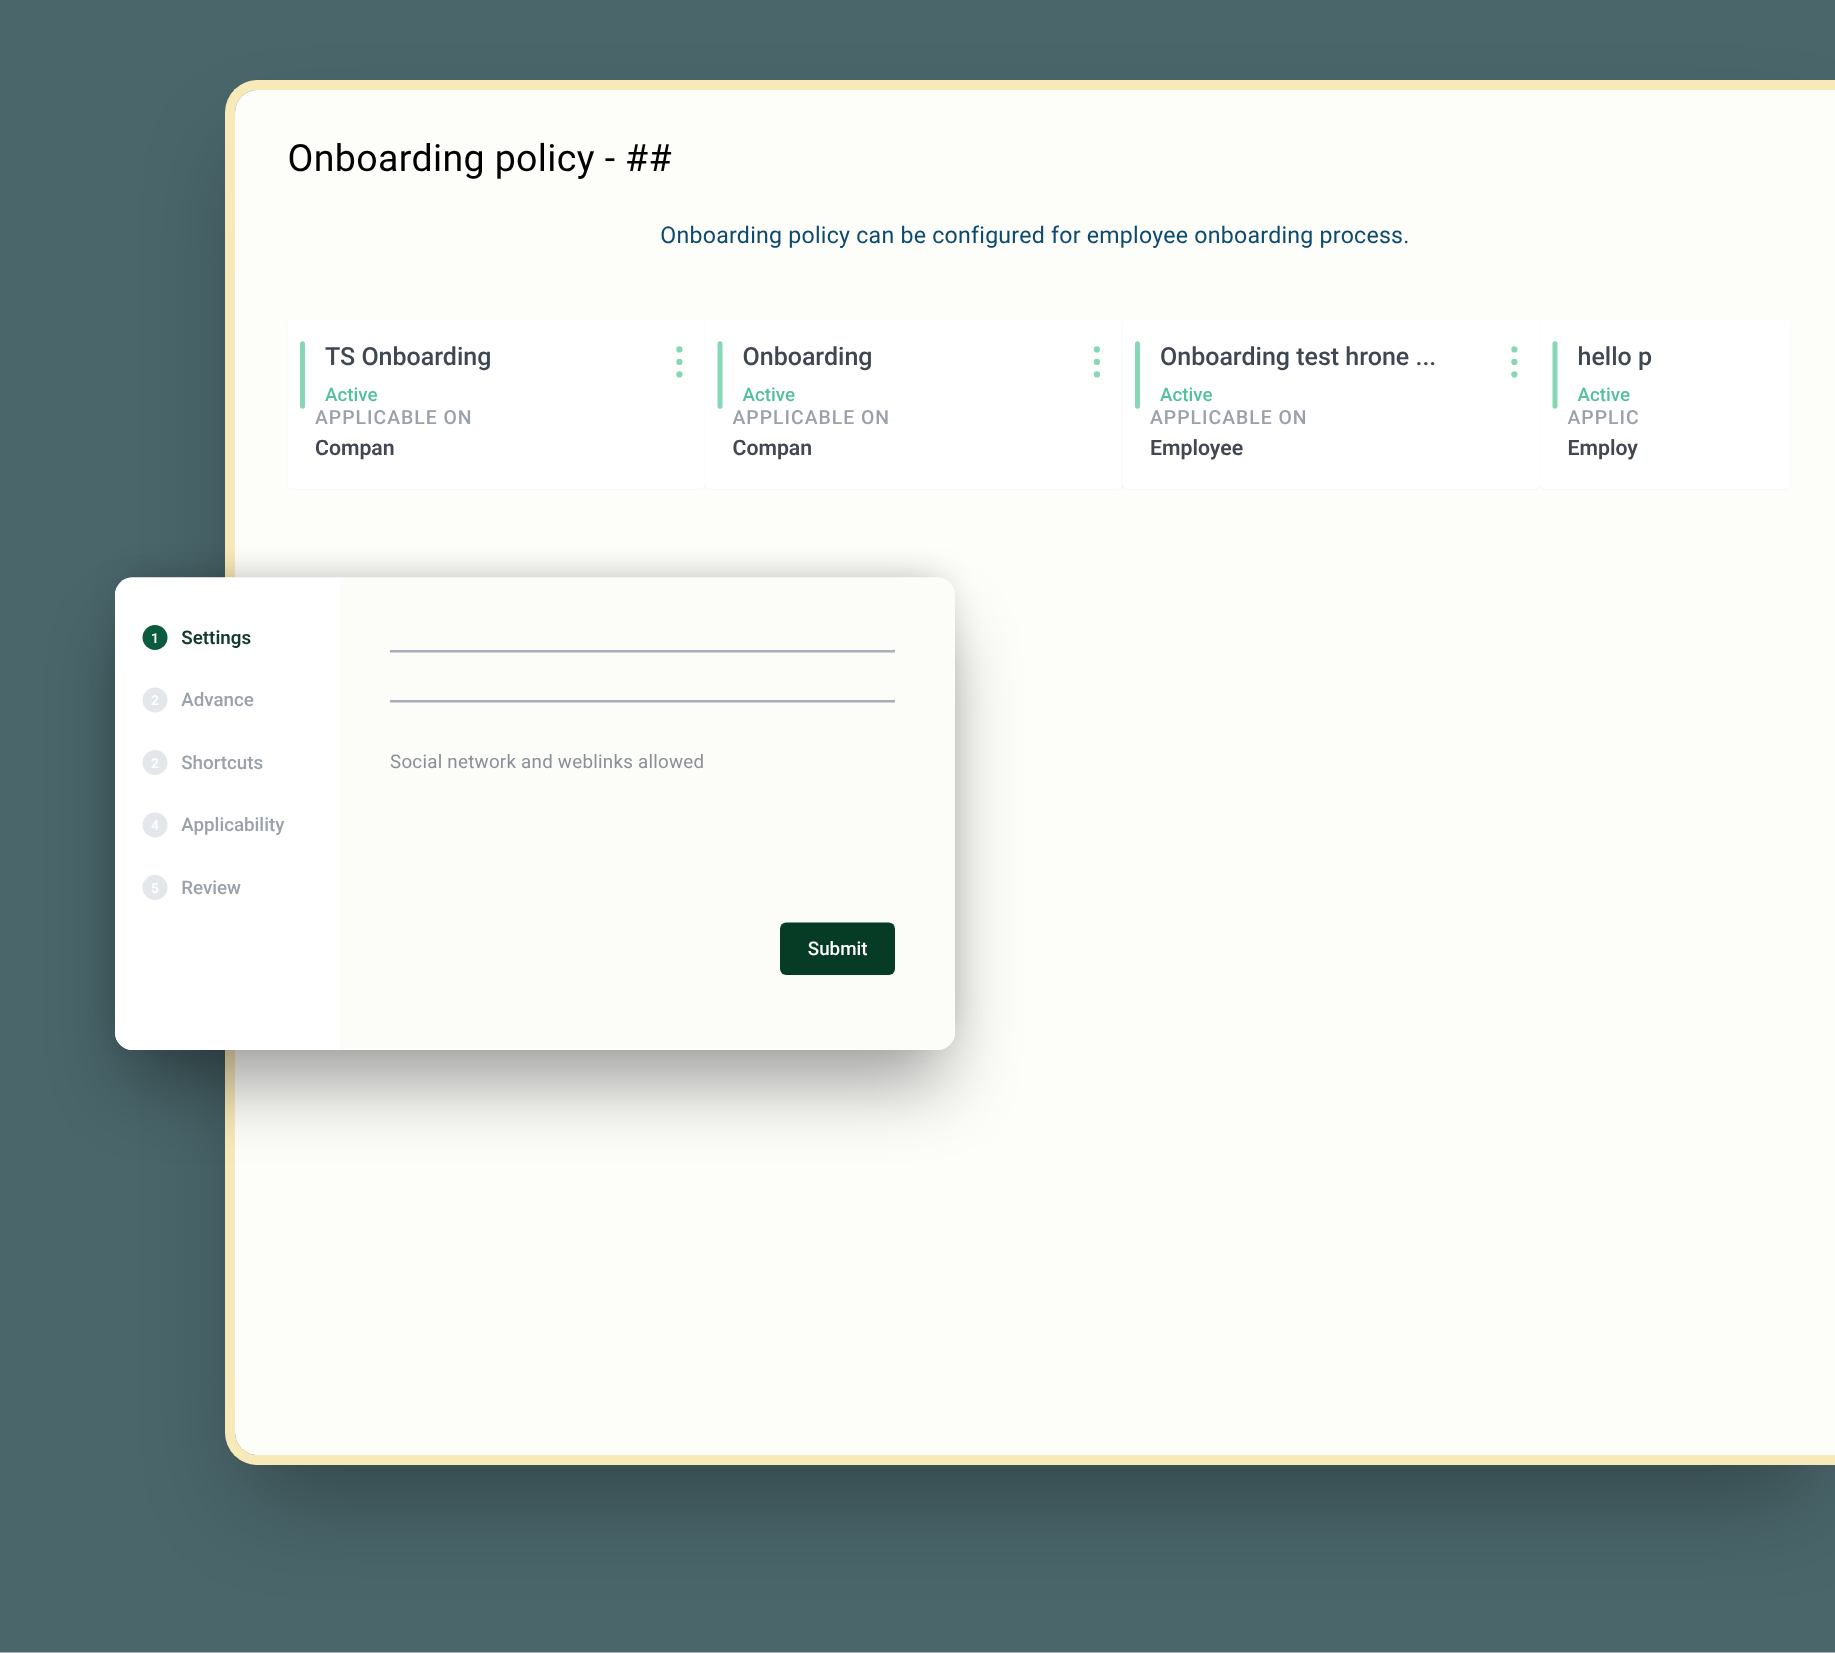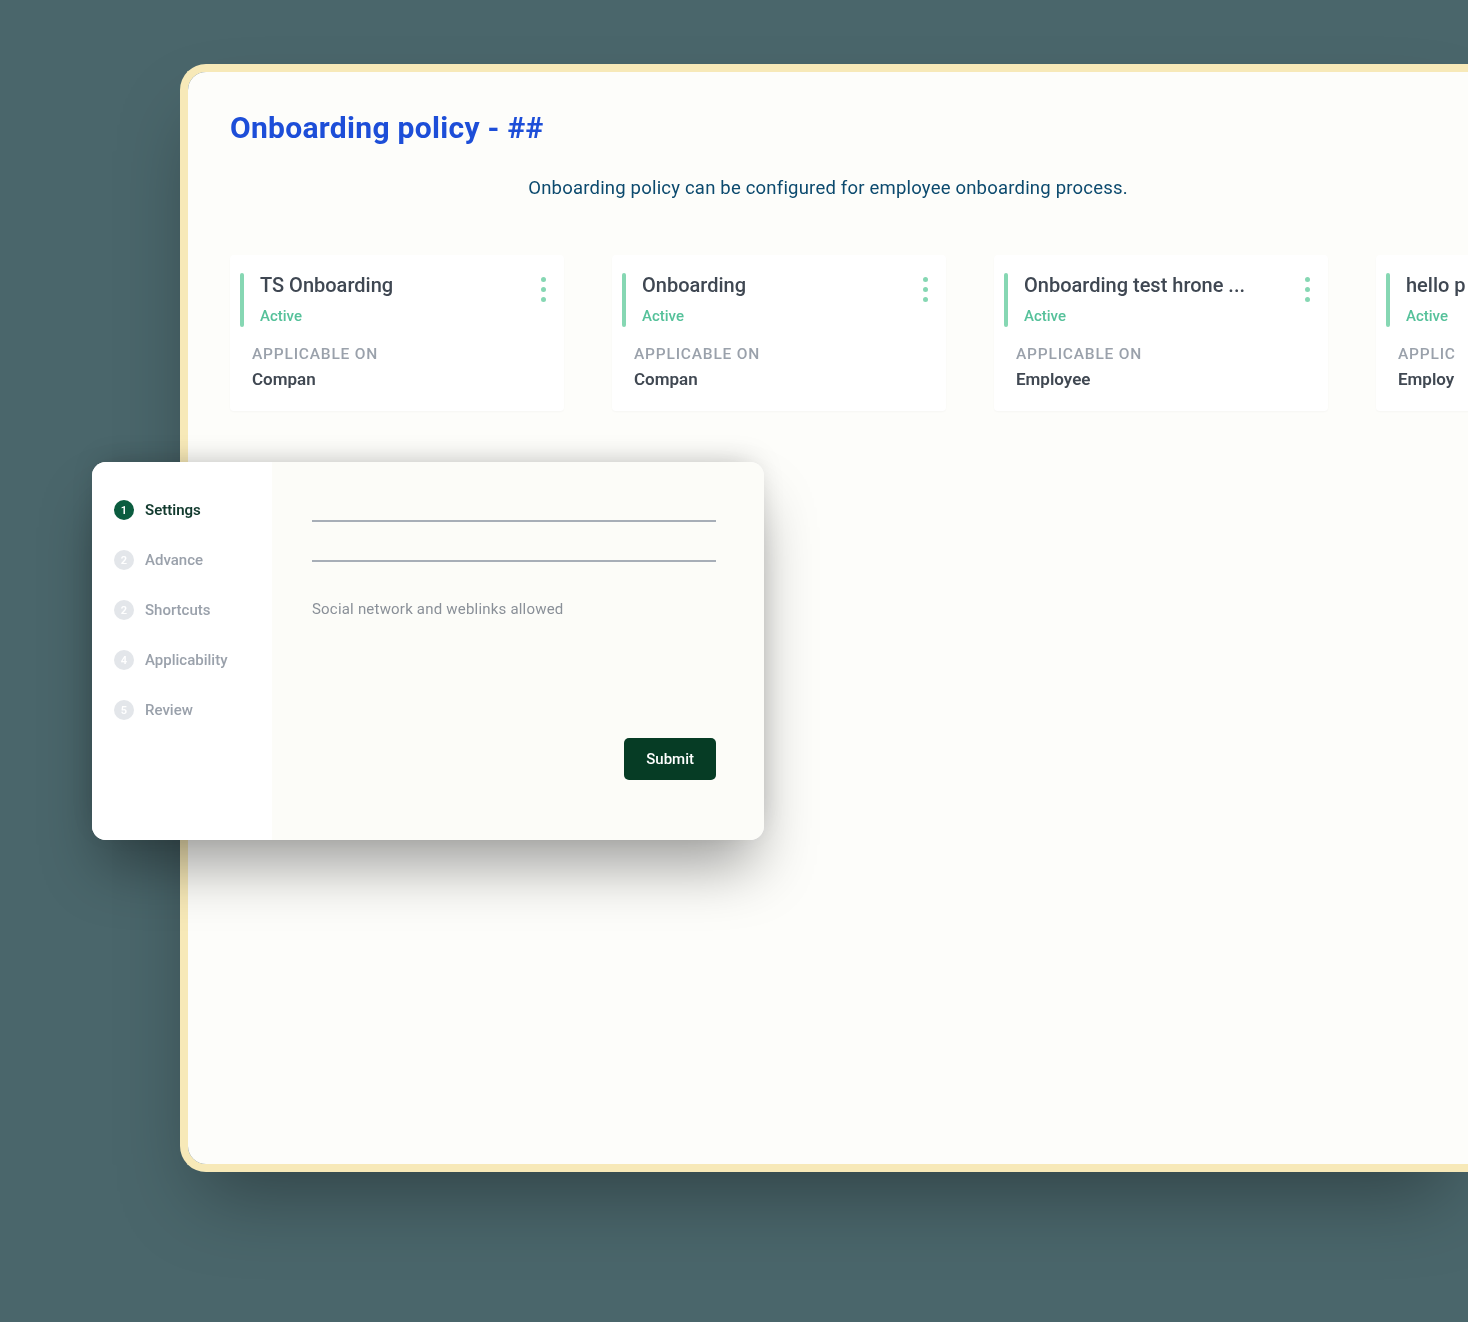--- a/index.html
+++ b/index.html
@@ -31,36 +31,35 @@
       top: 72px;
       left: 188px;
       right: 0;
       bottom: 158px;
       background: #fdfdfa;
       border-radius: 18px 0 0 18px;
       padding: 38px 42px;
       overflow: hidden;
     }
     .page-title {
-      color: #1d4ed8;
+      color: #000000;
       font-size: 30px;
-      font-weight: 700;
+      font-weight: 400;
       letter-spacing: 0.3px;
     }
     .page-subtitle {
       color: #0c4a6e;
       font-size: 18.5px;
       font-weight: 400;
       margin-top: 32px;
       letter-spacing: 0.2px;
       text-align: center;
     }
     .cards-row {
       display: flex;
-      gap: 48px;
       margin-top: 56px;
     }
     .card {
       background: #ffffff;
       width: 334px;
       min-width: 334px;
       border-radius: 4px;
       padding: 18px 18px 22px 22px;
       position: relative;
       box-shadow: 0 1px 2px rgba(0,0,0,0.03);
@@ -89,21 +88,20 @@
       font-size: 15px;
       font-weight: 500;
       padding-left: 8px;
       margin-top: 10px;
     }
     .card-label {
       color: #9aa1ab;
       font-size: 15.5px;
       font-weight: 500;
       letter-spacing: 0.8px;
-      margin-top: 20px;
     }
     .card-value {
       color: #404852;
       font-size: 17px;
       font-weight: 600;
       margin-top: 6px;
     }
     .kebab {
       position: absolute;
       top: 18px;

